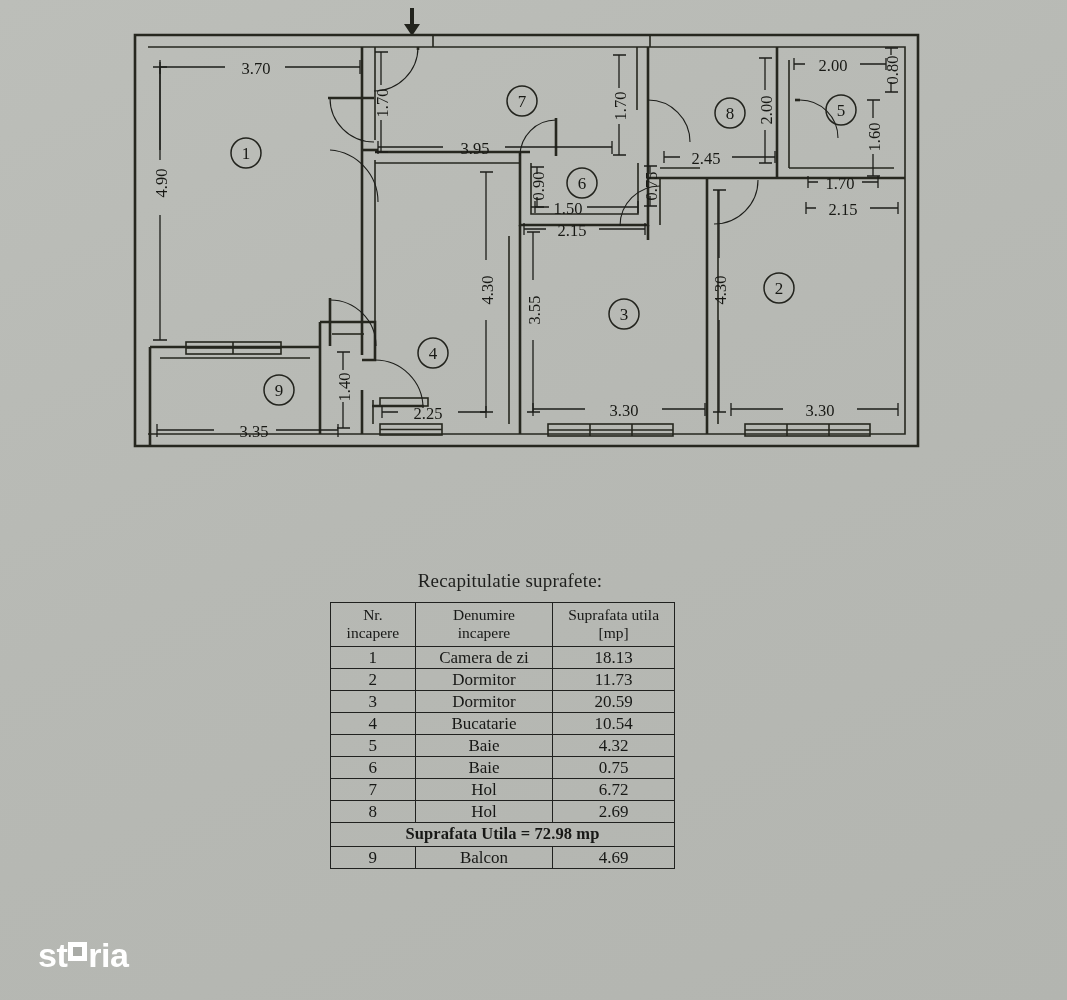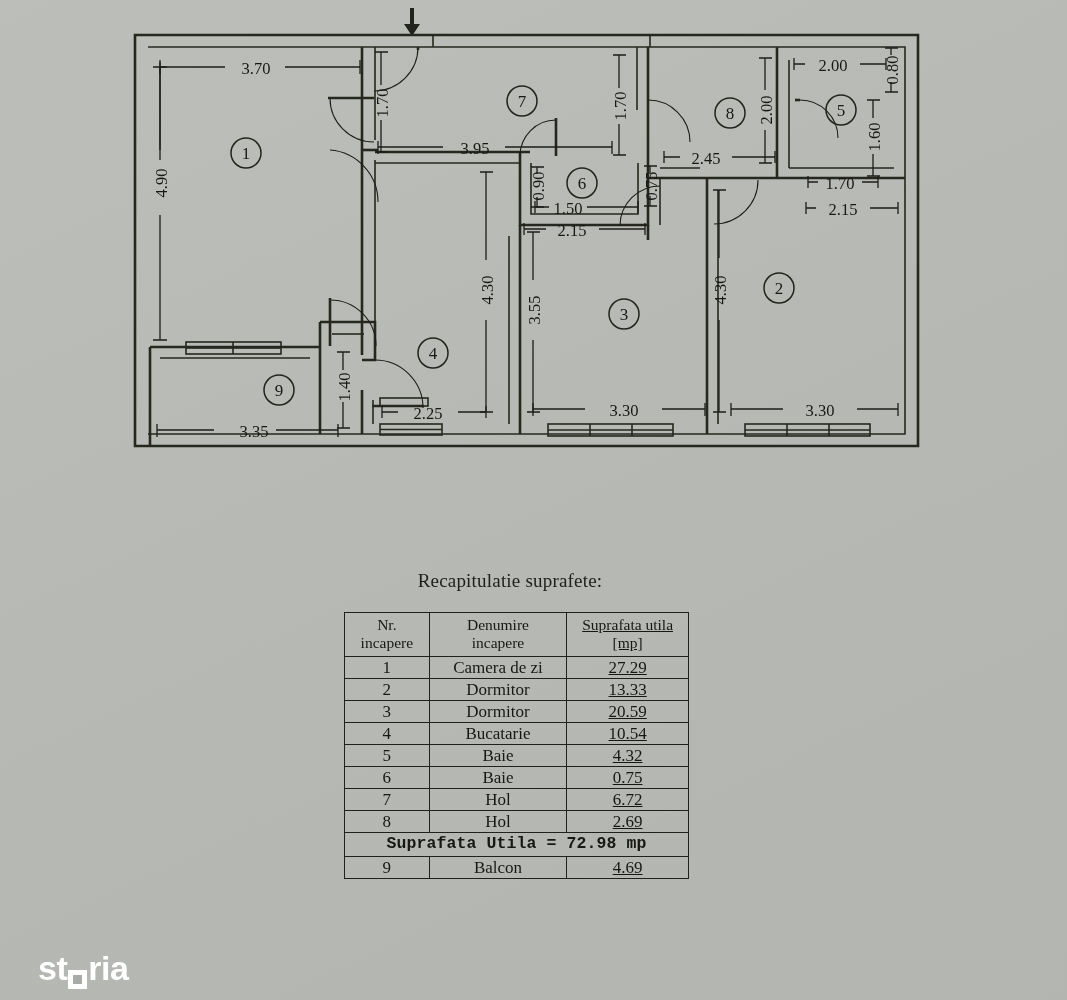--- a/index.html
+++ b/index.html
@@ -28,68 +28,66 @@
   #recap {
     position: absolute;
     left: 330px; top: 570px;
     width: 360px;
   }
   #recap-title {
     text-align: center;
     font-size: 19px;
     color: #1e1f1d;
     letter-spacing: .2px;
-    margin-bottom: 20px;
+    margin-bottom: 10px;
     font-family: "Liberation Serif", serif;
   }
   table.recap {
     border-collapse: collapse;
     width: 345px;
-    margin-left: 14px;
     background: transparent;
     color: #171816;
   }
   table.recap td, table.recap th {
     border: 1.6px solid #20211f;
     padding: 1px 2px;
     text-align: center;
     font-weight: normal;
     font-size: 17px;
     line-height: 1.12;
     font-family: "Liberation Serif", serif;
   }
   table.recap thead td {
     font-size: 15.5px;
     line-height: 1.15;
     padding: 3px 2px 4px;
   }
   td.c-nr  { width: 80px; }
   td.c-den { width: 130px; }
-  td.c-sup { width: 115px; text-decoration: underline; }
+  td.c-sup { width: 115px; }
   tr.sum td {
-    font-family: Liberation Mono, monospace;
+    font-family: Liberation Serif, serif;
     font-weight: bold;
     font-size: 16.5px;
     letter-spacing: .1px;
     padding: 2px 2px 3px;
   }
 
   
   #storia {
     position: absolute;
     left: 38px; top: 938px;
     font-family: "Liberation Sans", sans-serif;
     font-size: 34px;
     font-weight: bold;
     color: #ffffff;
     letter-spacing: -0.5px;
     line-height: 1;
     display: flex;
-    align-items: flex-end;
-    margin-top: 13px;
+    align-items: flex-start;
   }
   #storia .sq {
     display: inline-block;
     width: 19px; height: 19px;
     background: #ffffff;
     position: relative;
     margin: 0 1px;
     top: 4px;
   }
   #storia .sq::after {
@@ -401,26 +399,26 @@
           <td class="c-sup">
             <span>Suprafata utila</span><br>
             <span>[mp]</span>
           </td>
         </tr>
       </thead>
       <tbody>
         <tr>
           <td class="c-nr">1</td>
           <td class="c-den">Camera de zi</td>
-          <td class="c-sup">27.29</td>
+          <td class="c-sup">18.13</td>
         </tr>
         <tr>
           <td class="c-nr">2</td>
           <td class="c-den">Dormitor</td>
-          <td class="c-sup">13.33</td>
+          <td class="c-sup">11.73</td>
         </tr>
         <tr>
           <td class="c-nr">3</td>
           <td class="c-den">Dormitor</td>
           <td class="c-sup">20.59</td>
         </tr>
         <tr>
           <td class="c-nr">4</td>
           <td class="c-den">Bucatarie</td>
           <td class="c-sup">10.54</td>

